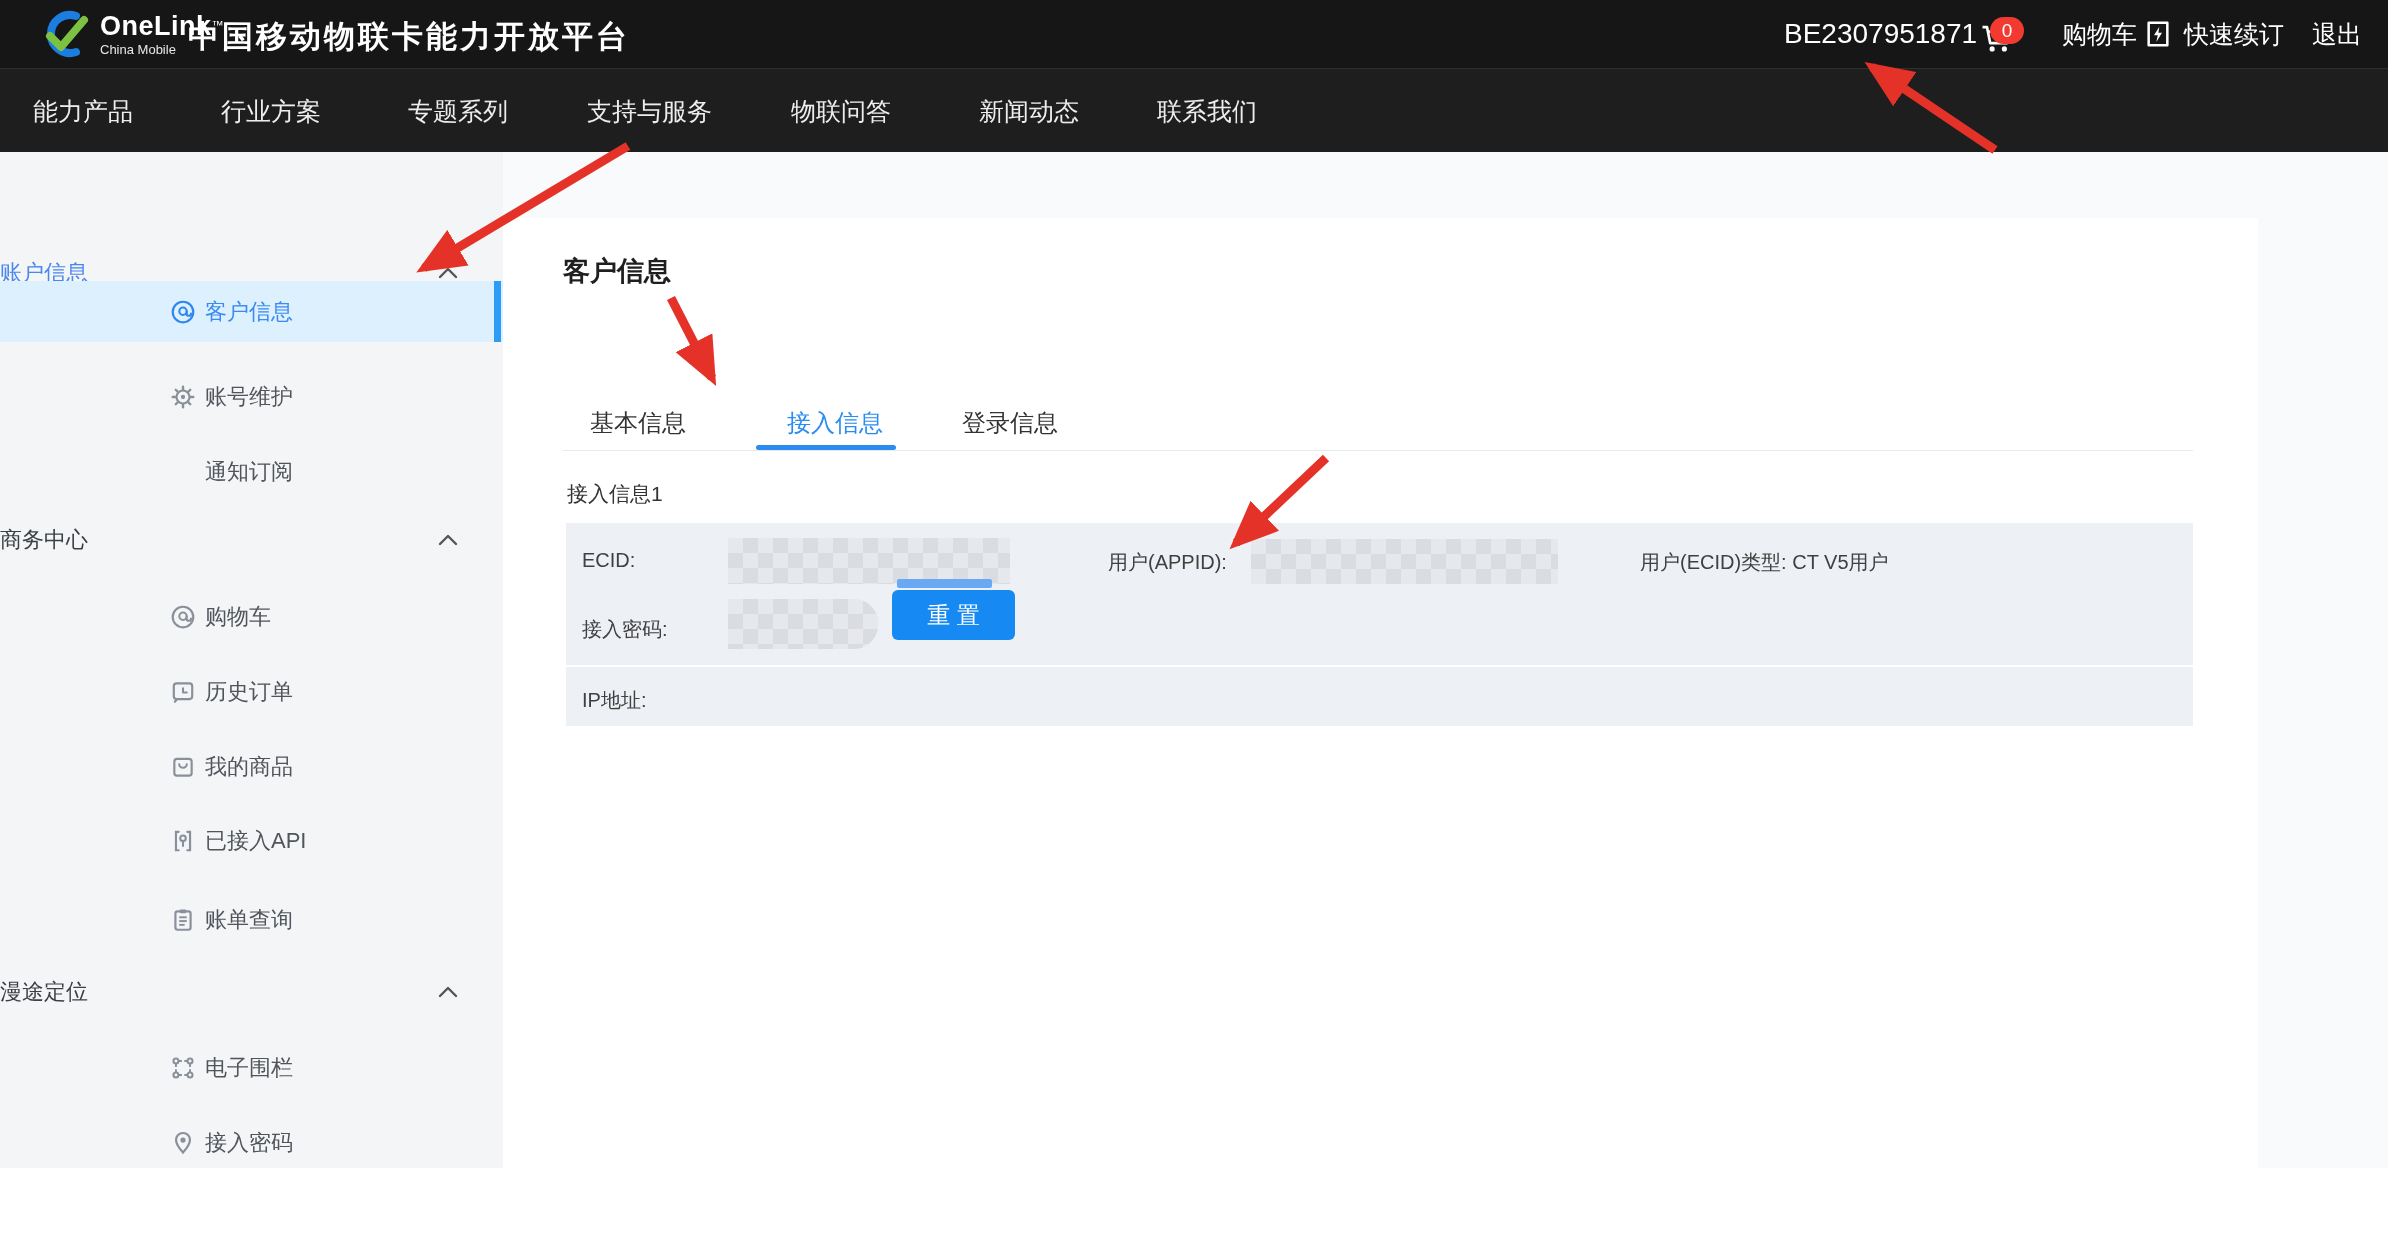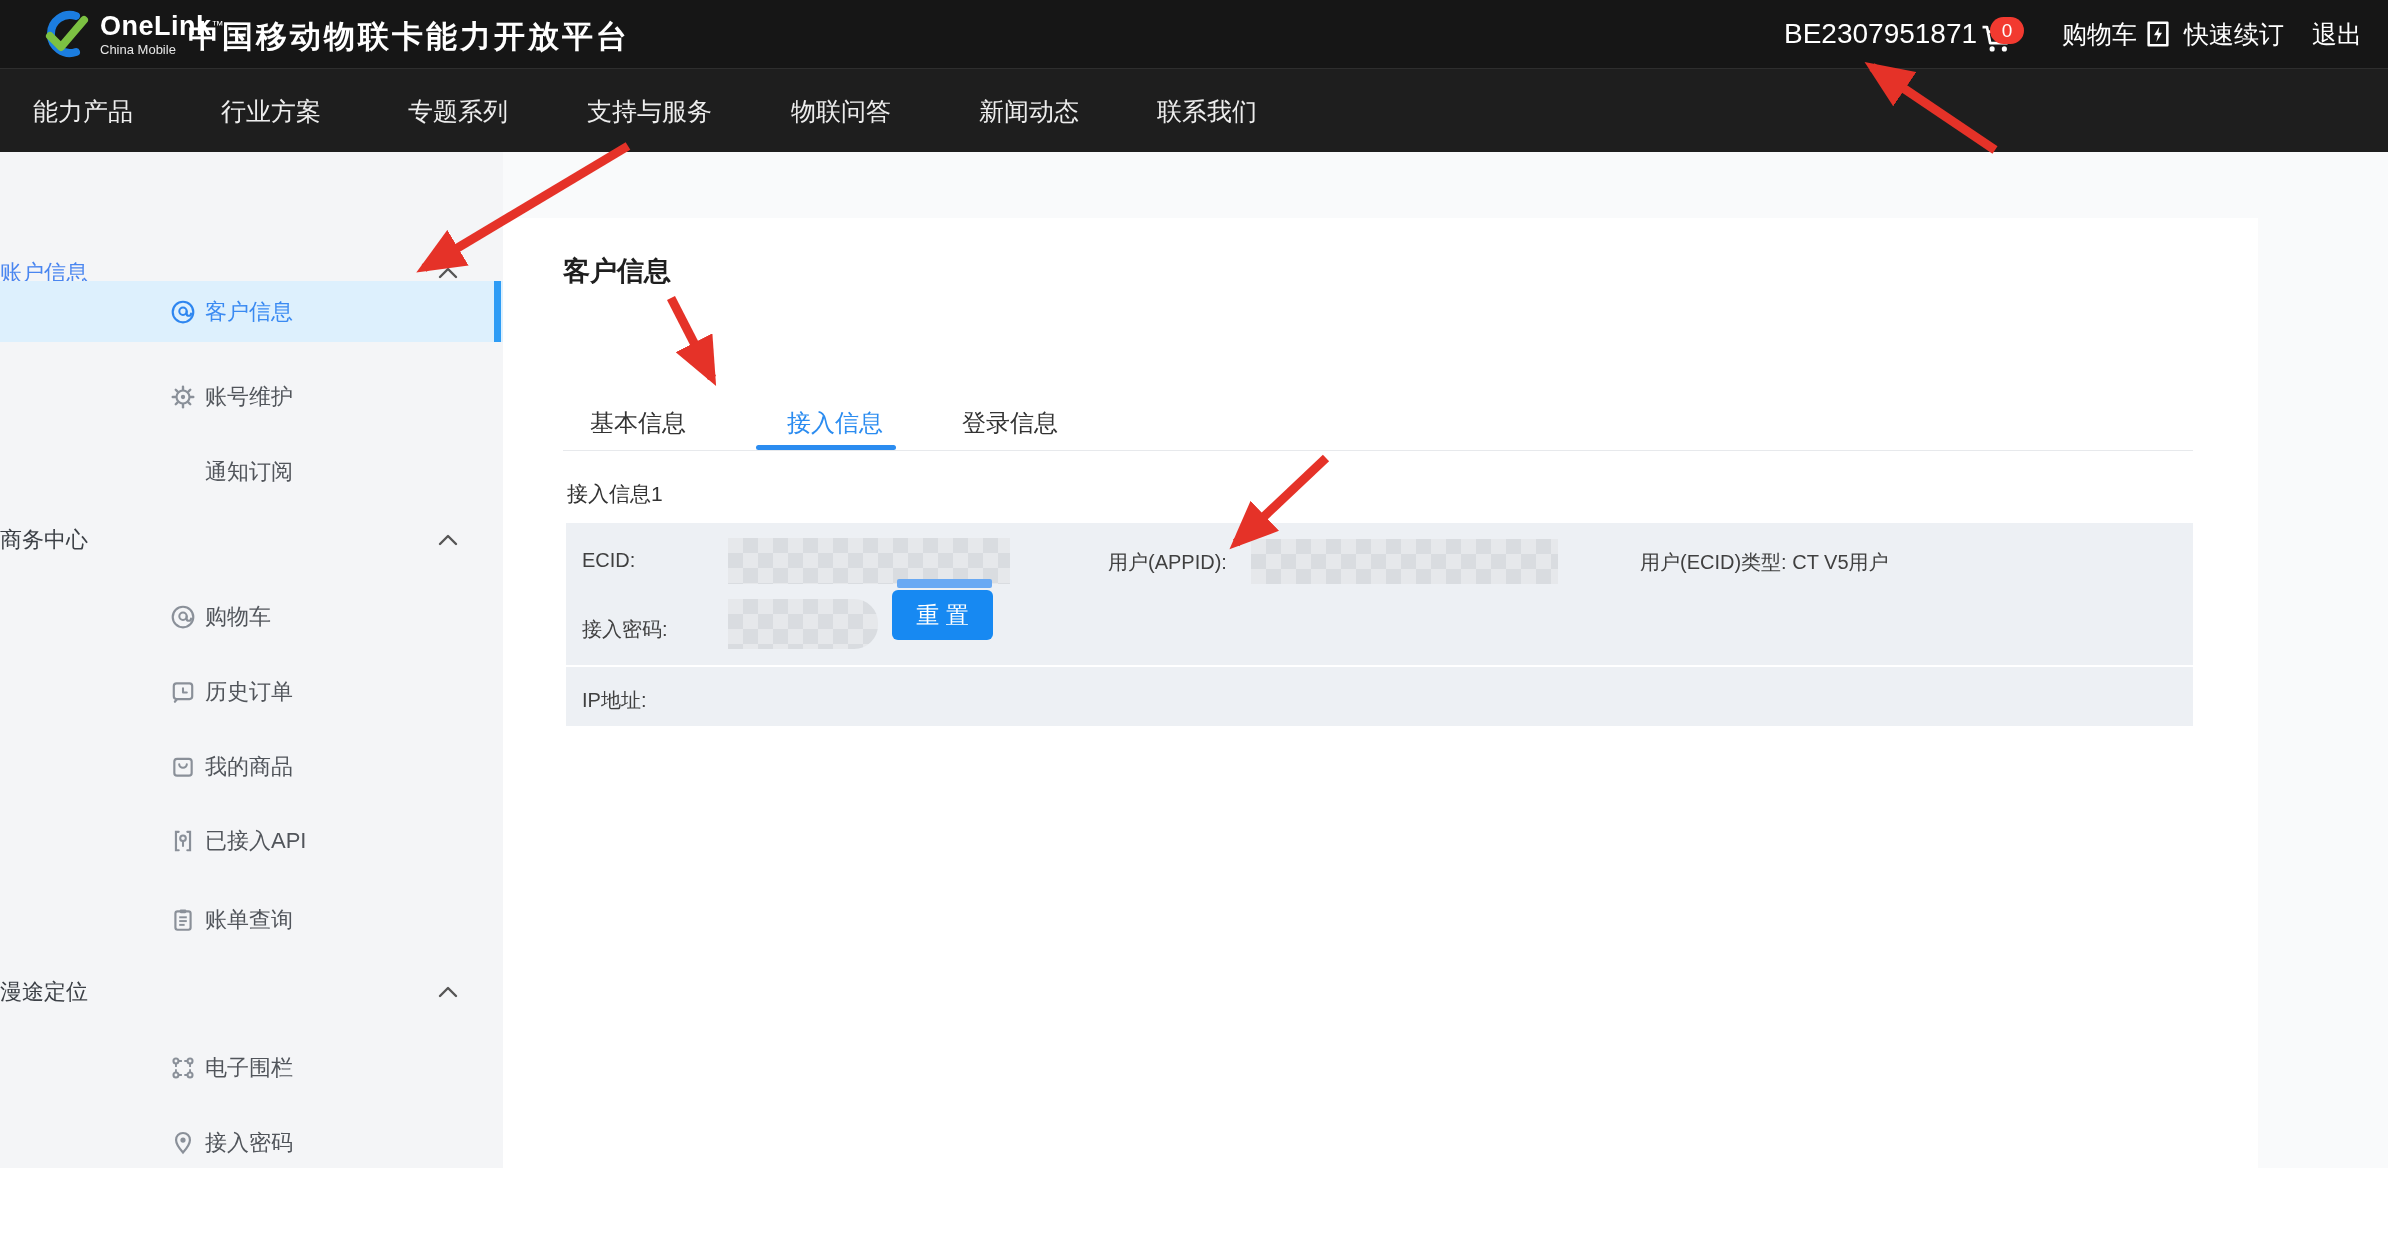--- a/index.html
+++ b/index.html
@@ -54,21 +54,21 @@
   .tab-divider{position:absolute;left:60px;top:232px;width:1630px;height:1px;background:#e7e9ec;}
   .section-label{position:absolute;left:64px;top:262px;font-size:21px;color:#333;}
   .panel{position:absolute;left:63px;width:1627px;background:#edf0f4;}
   .panel1{top:305px;height:142px;}
   .panel2{top:449px;height:59px;}
   .flabel{position:absolute;font-size:20px;color:#404040;}
   .mosaic{position:absolute;background-color:#e6e8eb;
     background-image:conic-gradient(#d9dce0 90deg,transparent 90deg 180deg,#d9dce0 180deg 270deg,transparent 270deg);
     background-size:30px 30px;}
   .bluebar{position:absolute;left:331px;top:56px;width:95px;height:9px;background:#69a9f3;border-radius:2px;}
-  .reset-btn{position:absolute;left:326px;top:67px;width:101px;height:50px;background:#1789f2;border:none;border-radius:6px;
+  .reset-btn{position:absolute;left:326px;top:67px;width:123px;height:50px;background:#1789f2;border:none;border-radius:6px;
     color:#ffffff;font-size:23px;display:flex;align-items:center;justify-content:center;cursor:pointer;
     font-family:"Liberation Sans","DejaVu Sans",sans-serif;}
 
   .arrows{left:0;top:0;width:2388px;height:1236px;pointer-events:none;z-index:50;}
 </style>
 </head>
 <body>
 
 <div class="abs topbar">
   <div class="abs logo-wrap">

